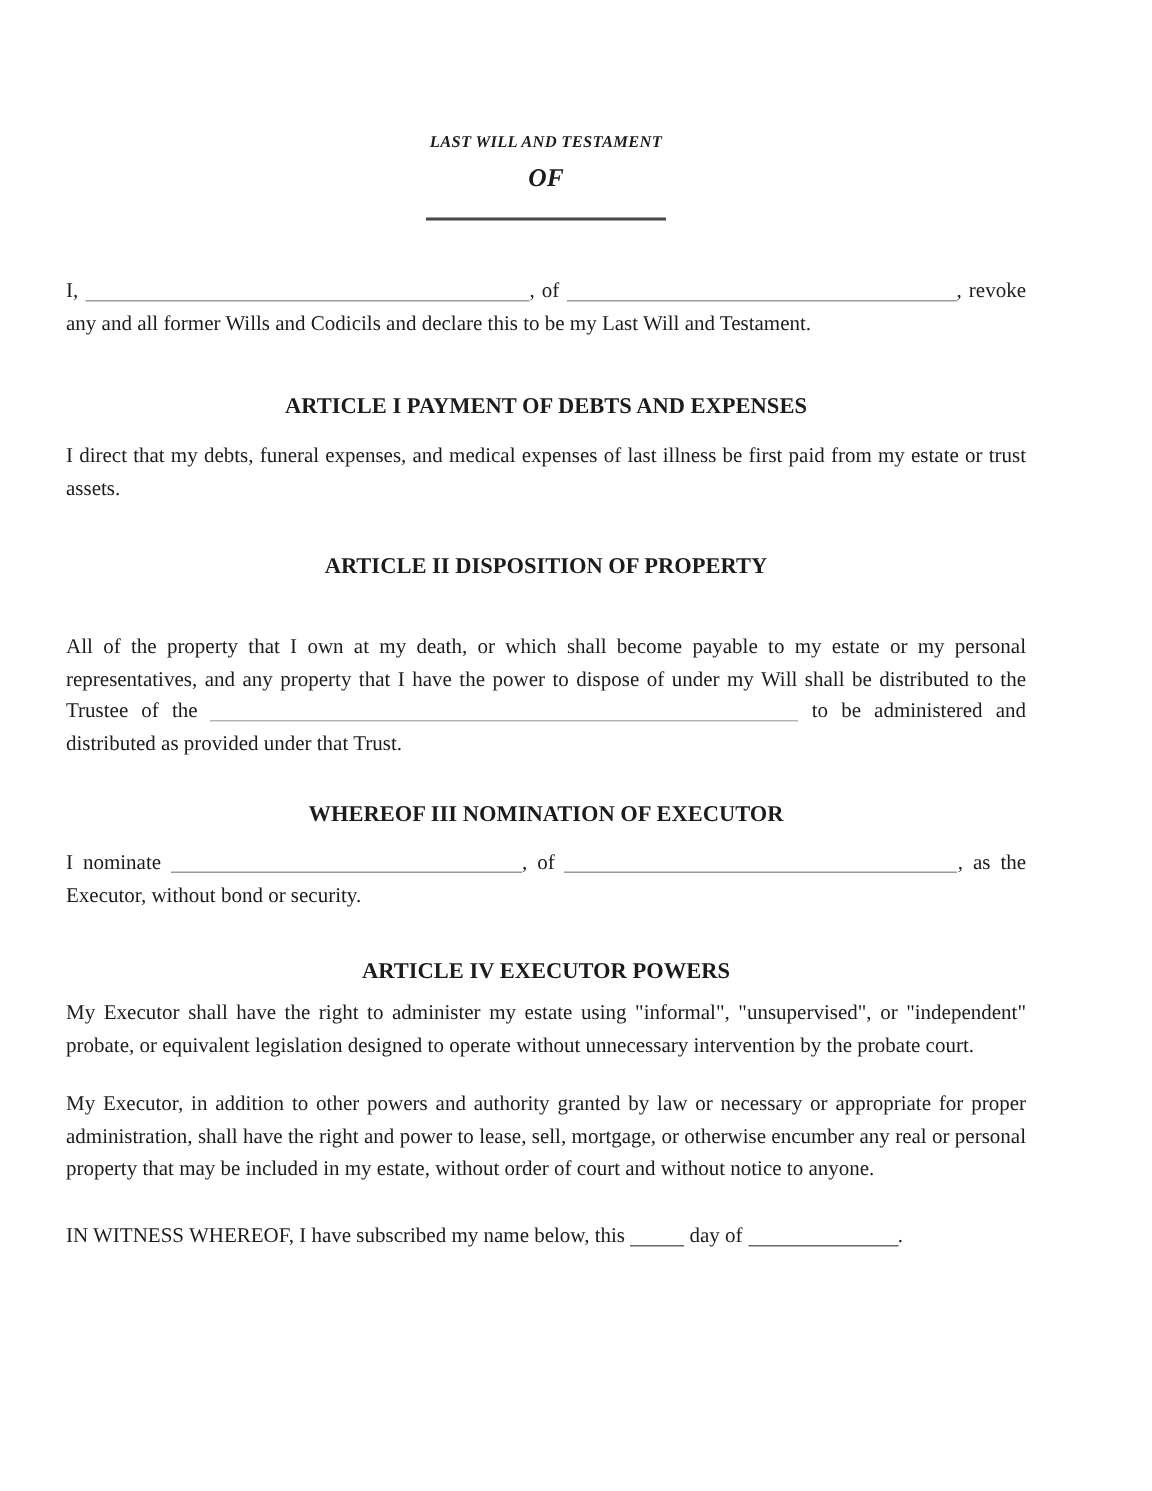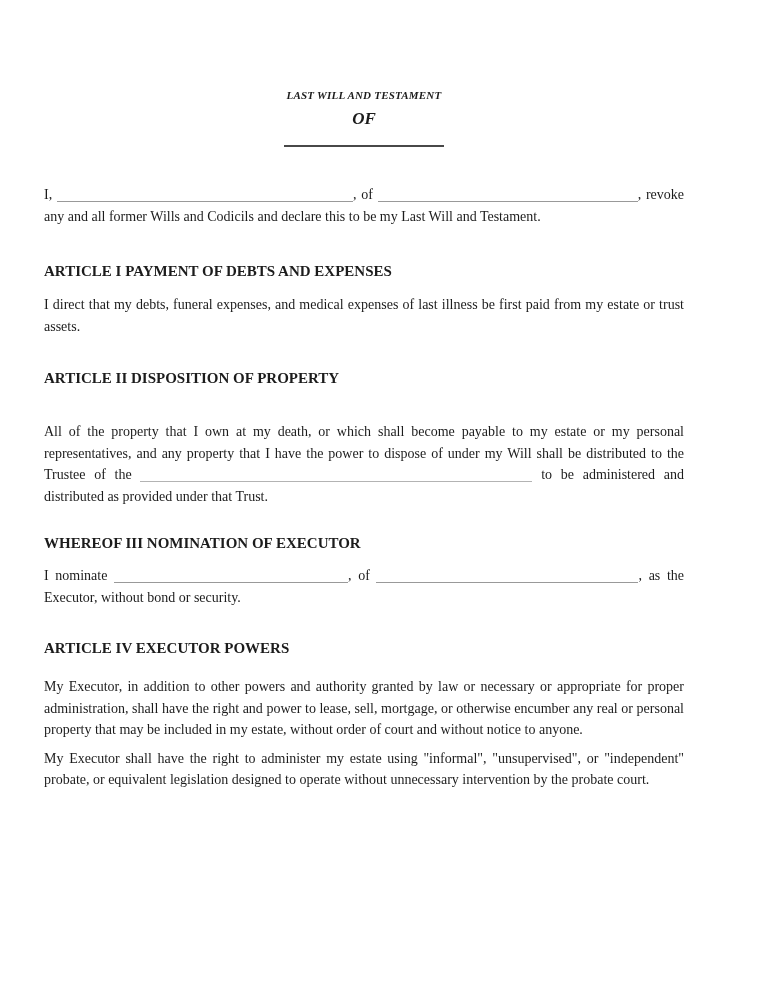--- a/index.html
+++ b/index.html
@@ -29,21 +29,21 @@
   .doc-title-of{
     font-size:17px;line-height:23px;font-weight:bold;font-style:italic;
   }
   .title-rule{
     width:160px;margin:15px auto 0 auto;
     border-top:2px solid var(--title-rule);height:0;
   }
   p.para{text-align:justify;}
   p.intro{margin-top:37px;}
   h2.article{
-    font-size:15px;line-height:20px;font-weight:bold;text-align:left;
+    font-size:15px;line-height:20px;font-weight:bold;text-align:center;
   }
   h2.a1{margin-top:34px;}
   p.p-a1{margin-top:13px;}
   h2.a2{margin-top:31px;}
   p.p-a2{margin-top:33px;}
   h2.a3{margin-top:26px;}
   p.p-a3{margin-top:12px;}
   h2.a4{margin-top:30px;}
   p.p-a4a{margin-top:18px;}
   p.p-a4b{margin-top:7px;}
@@ -91,18 +91,24 @@
 
     <h2 class="article a3">WHEREOF III NOMINATION OF EXECUTOR</h2>
     <p class="para p-a3">
       <span>I nominate</span>
       <span class="blank b-nominate1"></span><span>, of</span>
       <span class="blank b-nominate2"></span><span>,</span>
       <span>as the Executor, without bond or security.</span>
     </p>
 
     <h2 class="article a4">ARTICLE IV EXECUTOR POWERS</h2>
+    <p class="para p-a4b">My Executor shall have the right to administer my estate using "informal", "unsupervised", or "independent" probate, or equivalent legislation designed to operate without unnecessary intervention by the probate court.</p>
     <p class="para p-a4a">My Executor, in addition to other powers and authority granted by law or necessary or appropriate for proper administration, shall have the right and power to lease, sell, mortgage, or otherwise encumber any real or personal property that may be included in my estate, without order of court and without notice to anyone.</p>
-    <p class="para p-a4b">My Executor shall have the right to administer my estate using "informal", "unsupervised", or "independent" probate, or equivalent legislation designed to operate without unnecessary intervention by the probate court.</p>
 
+    <p class="witness">
+      <span>IN WITNESS WHEREOF, I have subscribed my name below, this</span>
+      <span class="blank b-day"></span>
+      <span>day of</span>
+      <span class="blank b-month"></span><span>.</span>
+    </p>
 
   </div>
 </div>
 
 </body></html>

